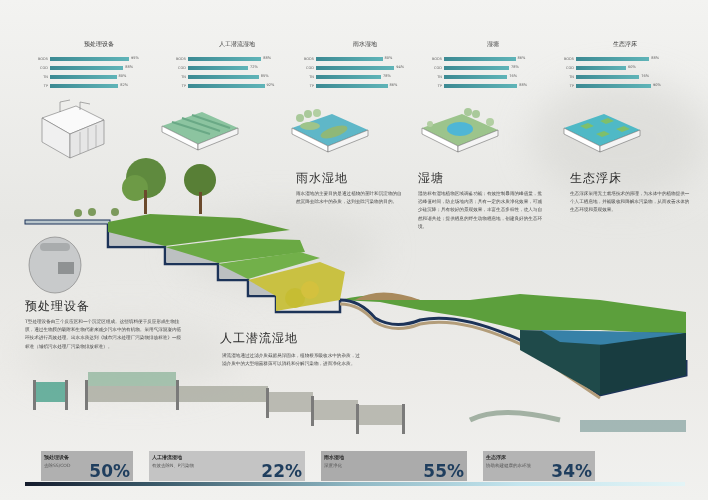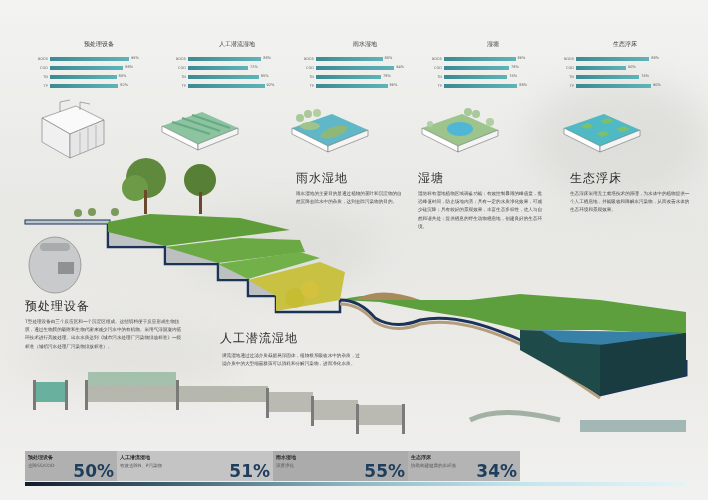--- a/index.html
+++ b/index.html
@@ -25,21 +25,21 @@
 
   
   .iso { position: absolute; top: 104px; width: 80px; height: 52px; }
 
   
   .h-big { position: absolute; font-size: 12px; color: #2a2a2a; letter-spacing: 1px; }
   .desc { position: absolute; font-size: 4.6px; line-height: 8.2px; color: #444; }
 
   
   .stat-bar { position: absolute; left: 25px; top: 451px; width: 660px; height: 30px; display: flex; }
-  .stat { position: relative; height: 30px; padding: 3px 3px; }
+  .stat { position: relative; height: 30px; padding: 3px 3px; margin-left: 16px; }
   .stat-title { font-size: 5px; font-weight: bold; color: #2b2b2b; }
   .stat-sub { font-size: 4.5px; color: #555; margin-top: 3px; }
   .stat-pct { position: absolute; right: 3px; bottom: 0px; font-size: 17px; font-weight: bold; color: #1f3e5e; font-family: "DejaVu Sans", sans-serif; }
   .grad-line { position: absolute; left: 25px; top: 482px; width: 660px; height: 4px;
     background: linear-gradient(90deg, #141b2c 0%, #3a5a6a 20%, #8fb8c4 50%, #c4e5ee 75%, #e3f4f6 100%); }
 </style>
 </head>
 <body>
 
 <div class="bg-mist" style="left:180px;top:210px;width:200px;height:80px;background:#d8d8d4;"></div>
@@ -328,23 +328,23 @@
 
 <div class="stat-bar">
   <div class="stat" style="width:92px;background:#b0b0b0;">
     <div class="stat-title">预处理设备</div>
     <div class="stat-sub">去除SS/COD</div>
     <div class="stat-pct">50%</div>
   </div>
   <div class="stat" style="width:156px;background:#c4c4c4;">
     <div class="stat-title">人工潜流湿地</div>
     <div class="stat-sub">有效去除N、P污染物</div>
-    <div class="stat-pct">51%</div>
-  </div>
-  <div class="stat" style="width:135px;background:#ababab;">
+    <div class="stat-pct">22%</div>
+  </div>
+  <div class="stat" style="width:146px;background:#ababab;">
     <div class="stat-title">雨水湿地</div>
     <div class="stat-sub">深度净化</div>
     <div class="stat-pct">55%</div>
   </div>
   <div class="stat" style="width:112px;background:#b4b4b4;">
     <div class="stat-title">生态浮床</div>
     <div class="stat-sub">协助构建健康的水环境</div>
     <div class="stat-pct">34%</div>
   </div>
 </div>

